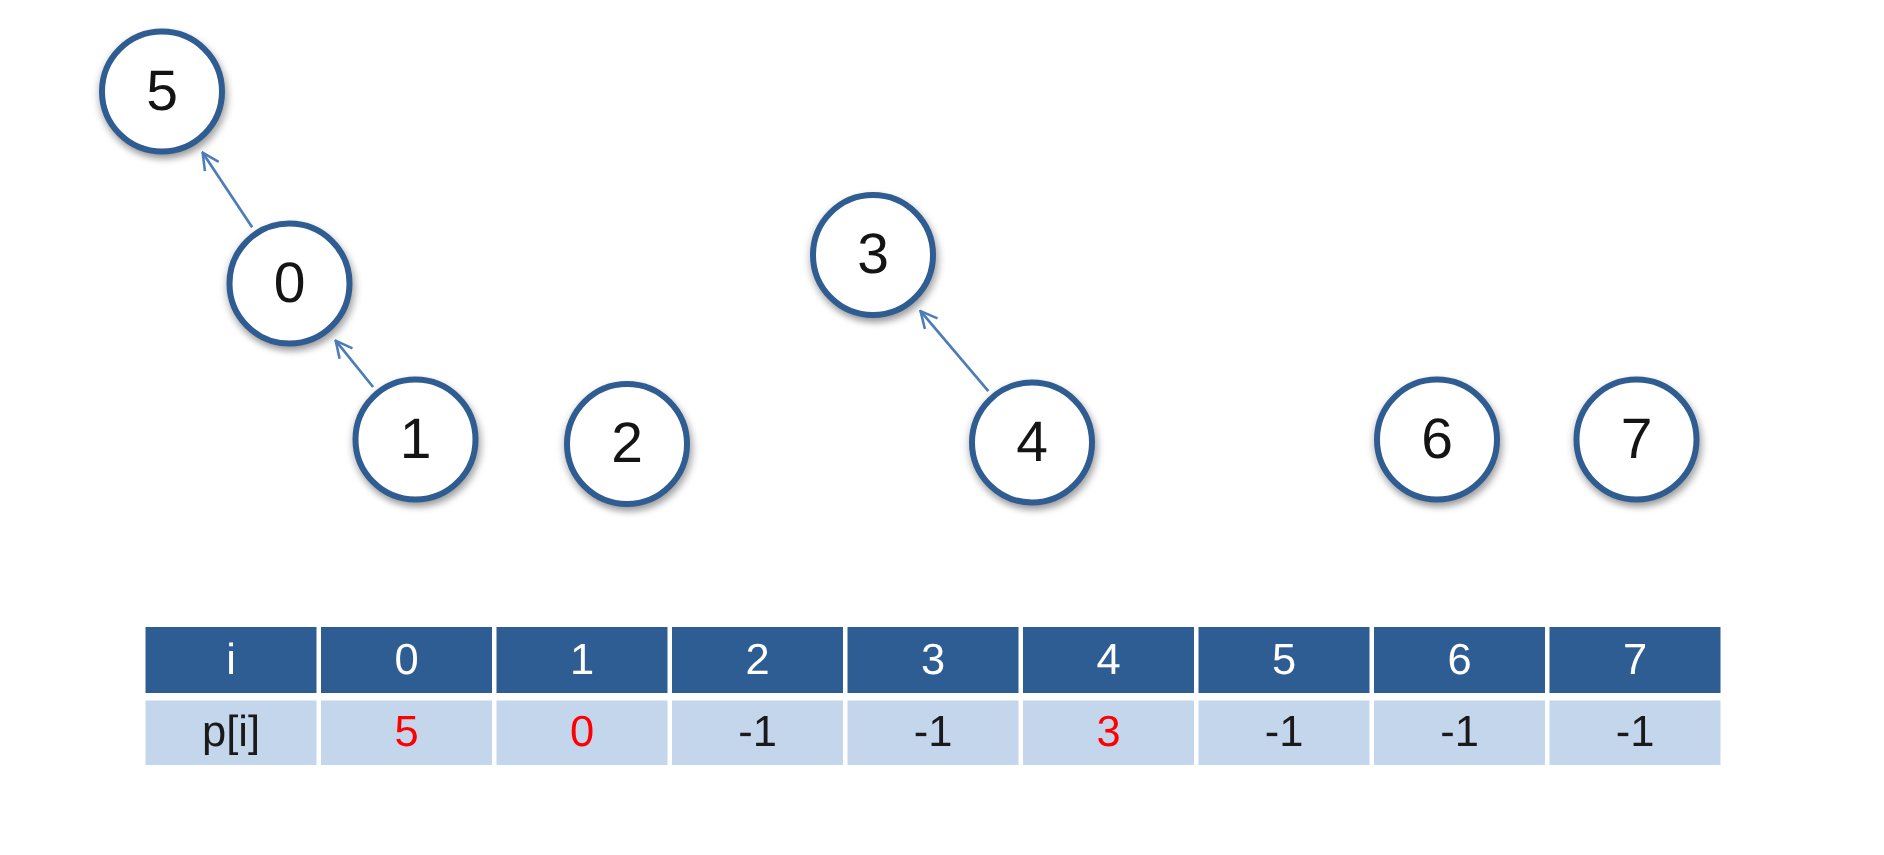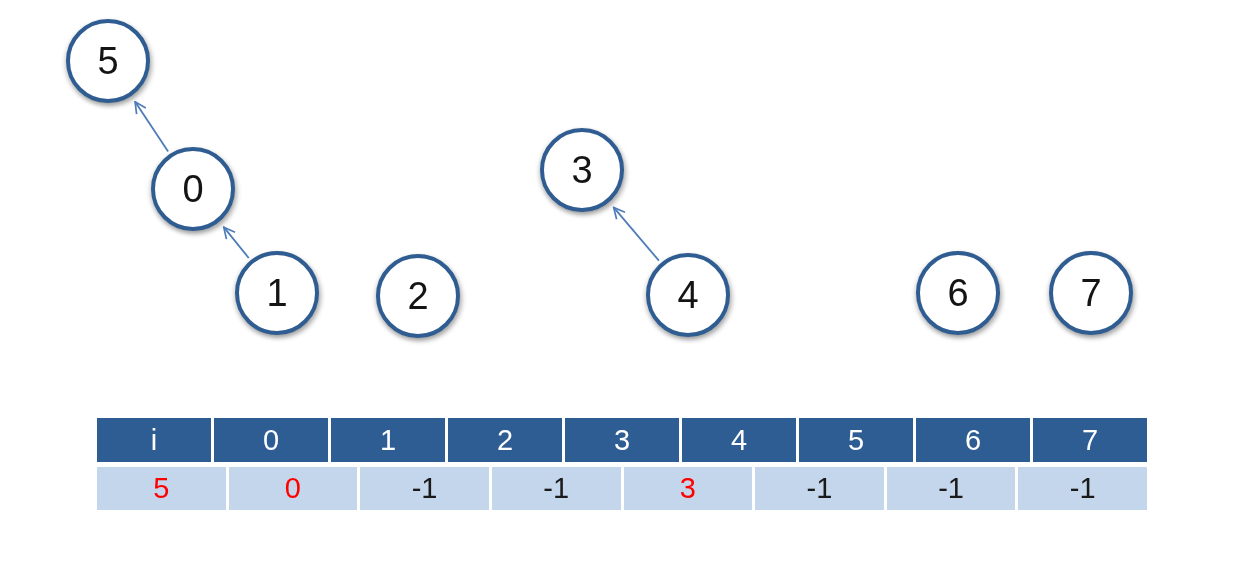--- a/index.html
+++ b/index.html
@@ -75,20 +75,21 @@
         <div class="cell">0</div>
         <div class="cell">1</div>
         <div class="cell">2</div>
         <div class="cell">3</div>
         <div class="cell">4</div>
         <div class="cell">5</div>
         <div class="cell">6</div>
         <div class="cell">7</div>
       </div>
     <div class="trow values" id="value-row">
+        <div class="cell">p[i]</div>
         <div class="cell red">5</div>
         <div class="cell red">0</div>
         <div class="cell">-1</div>
         <div class="cell">-1</div>
         <div class="cell red">3</div>
         <div class="cell">-1</div>
         <div class="cell">-1</div>
         <div class="cell">-1</div>
       </div>
   </div>

